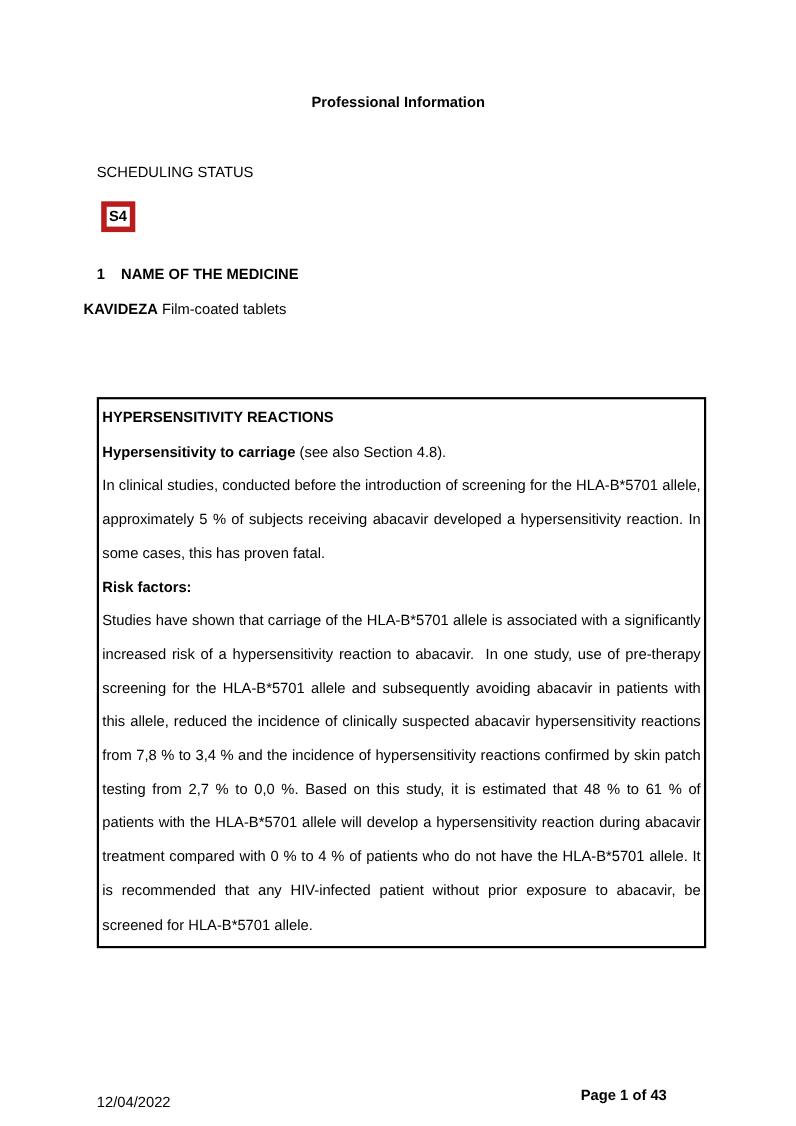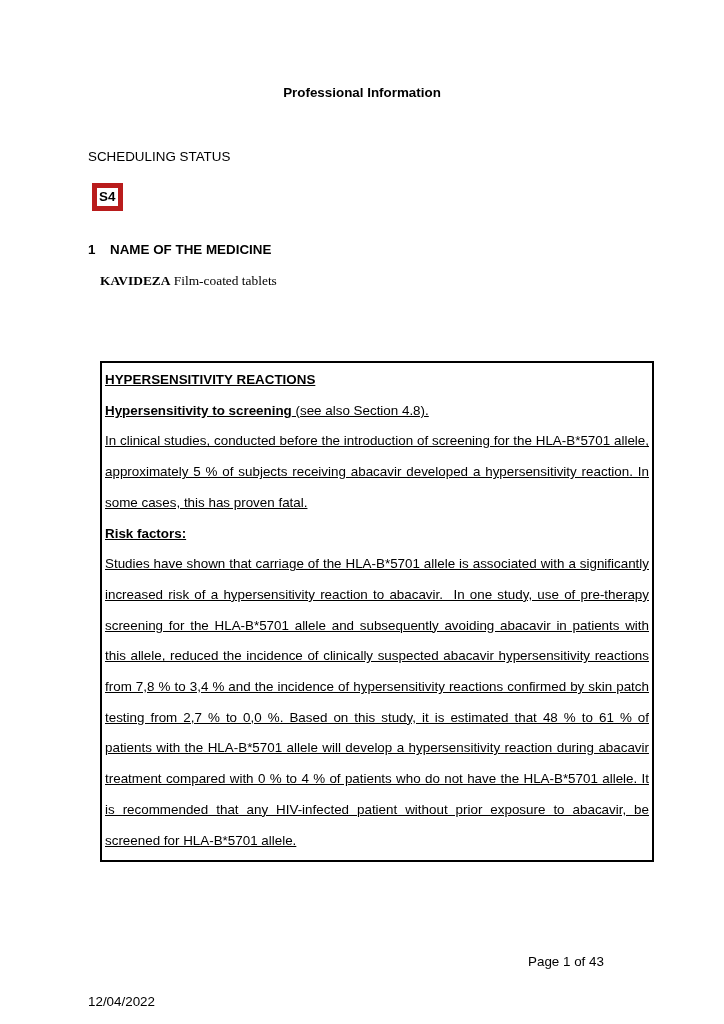--- a/index.html
+++ b/index.html
@@ -49,49 +49,48 @@
     font-weight: bold;
     display: flex;
   }
   .sec1 .sec-num {
     width: 22px;
     flex: 0 0 22px;
   }
   .product {
     position: absolute;
     top: 273px;
-    left: 100px;
-    font-family: Liberation Serif, serif;
+    left: 76px;
   }
   .warning-box {
     position: absolute;
     top: 361px;
-    left: 100px;
+    left: 88px;
     width: 544px;
     border: 2px solid #000000;
     padding: 2px 3px 4px 3px;
     line-height: 30.7px;
-    text-decoration: underline;
   }
   .warning-box p {
     margin: 0;
     text-align: justify;
   }
   .warning-box p.cut {
     text-align-last: justify;
   }
   .footer-date {
     position: absolute;
     top: 994px;
     left: 88px;
   }
   .footer-page {
     position: absolute;
-    top: 954px;
+    top: 988px;
     left: 528px;
+    font-weight: bold;
   }
 </style>
 </head>
 <body>
 
 <div class="page">
 
   <div class="header-title">Professional Information</div>
 
   <div class="sched-heading">SCHEDULING STATUS</div>
@@ -103,21 +102,21 @@
     <span>NAME OF THE MEDICINE</span>
   </div>
 
   <div class="product">
     <span class="bold">KAVIDEZA</span><span> Film-coated tablets</span>
   </div>
 
   <div class="warning-box">
     <div class="bold">HYPERSENSITIVITY REACTIONS</div>
     <div>
-      <span class="bold">Hypersensitivity to screening</span><span> (see also Section 4.8).</span>
+      <span class="bold">Hypersensitivity to carriage</span><span> (see also Section 4.8).</span>
     </div>
     <p>In clinical studies, conducted before the introduction of screening for the HLA-B*5701 allele, approximately 5&nbsp;% of subjects receiving abacavir developed a hypersensitivity reaction. In some cases, this has proven fatal.</p>
     <div class="bold">Risk factors:</div>
     <p>Studies have shown that carriage of the HLA-B*5701 allele is associated with a significantly increased risk of a hypersensitivity reaction to abacavir.&nbsp; In one study, use of pre-therapy screening for the HLA-B*5701 allele and subsequently avoiding abacavir in patients with this allele, reduced the incidence of clinically suspected abacavir hypersensitivity reactions from 7,8&nbsp;% to 3,4&nbsp;% and the incidence of hypersensitivity reactions confirmed by skin patch testing from 2,7&nbsp;% to 0,0&nbsp;%. Based on this study, it is estimated that 48&nbsp;% to 61&nbsp;% of patients with the HLA-B*5701 allele will develop a hypersensitivity reaction during abacavir treatment compared with 0&nbsp;% to 4&nbsp;% of patients who do not have the HLA-B*5701 allele. It is recommended that any HIV-infected patient without prior exposure to abacavir, be screened for HLA-B*5701 allele.</p>
   </div>
 
   <div class="footer-date">12/04/2022</div>
 
   <div class="footer-page">Page 1 of 43</div>
 

